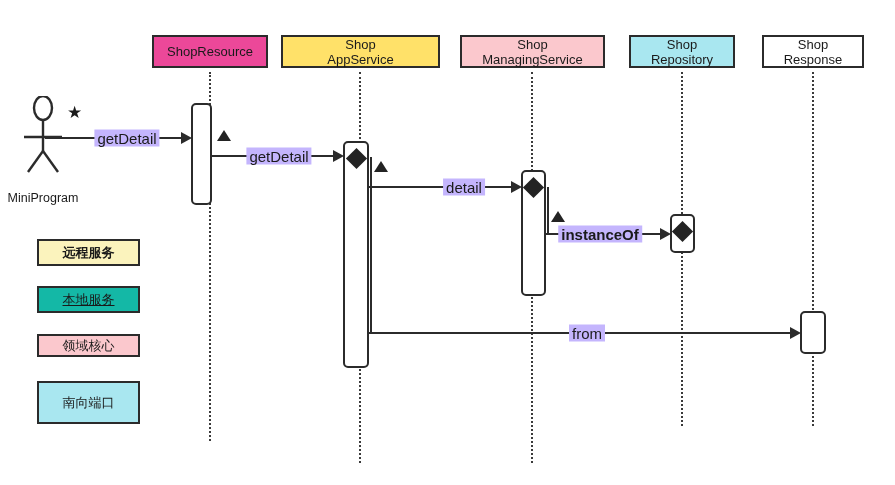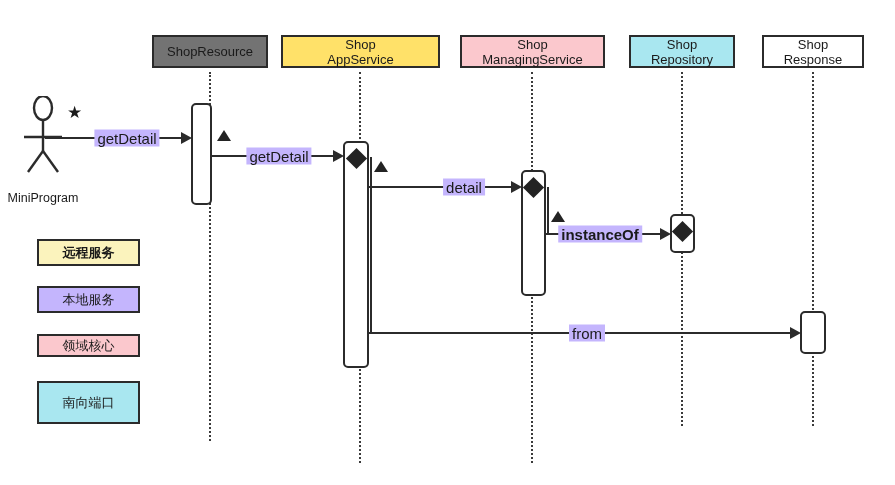--- a/index.html
+++ b/index.html
@@ -135,21 +135,21 @@
       <line x1="27" y1="24" x2="27" y2="55" stroke="#2b2b2b" stroke-width="2.4"></line>
       <line x1="8" y1="41" x2="46" y2="41" stroke="#2b2b2b" stroke-width="2.4"></line>
       <line x1="27" y1="55" x2="12" y2="76" stroke="#2b2b2b" stroke-width="2.4"></line>
       <line x1="27" y1="55" x2="42" y2="76" stroke="#2b2b2b" stroke-width="2.4"></line>
     </svg>
     <div class="star" style="left:67px;top:104px;">★</div>
     <div class="actor-label" style="left:43px;top:175px;">MiniProgram</div>
   </div>
 
   <div id="lifelines-layer">
-      <div class="lifeline-head" style="left: 152px; top: 35px; width: 116px; height: 33px; background: #737373;">ShopResource</div>
+      <div class="lifeline-head" style="left: 152px; top: 35px; width: 116px; height: 33px; background: #ec4899;">ShopResource</div>
       <div class="lifeline-line" style="left: 209px; top: 72px; height: 369px;"></div>
       <div class="lifeline-head" style="left: 281px; top: 35px; width: 159px; height: 33px; background: rgb(255, 225, 105);">Shop
 AppService</div>
       <div class="lifeline-line" style="left: 359px; top: 72px; height: 391px;"></div>
       <div class="lifeline-head" style="left: 460px; top: 35px; width: 145px; height: 33px; background: rgb(251, 200, 205);">Shop
 ManagingService</div>
       <div class="lifeline-line" style="left: 531px; top: 72px; height: 391px;"></div>
       <div class="lifeline-head" style="left: 629px; top: 35px; width: 106px; height: 33px; background: rgb(169, 231, 240);">Shop
 Repository</div>
       <div class="lifeline-line" style="left: 681px; top: 72px; height: 354px;"></div>
@@ -191,18 +191,18 @@
     </div>
 
   <div id="markers-layer">
       <div class="up-triangle" style="left: 217px; top: 130px;"></div>
       <div class="up-triangle" style="left: 374px; top: 161px;"></div>
       <div class="up-triangle" style="left: 551px; top: 211px;"></div>
     </div>
 
   <div id="legend-layer">
       <div class="legend-item" style="left: 37px; top: 239px; width: 103px; height: 27px; background: rgb(251, 243, 189); font-weight: bold;">远程服务</div>
-      <div class="legend-item" style="left: 37px; top: 286px; width: 103px; height: 27px; background: #c4b5fd;">本地服务</div>
+      <div class="legend-item" style="left: 37px; top: 286px; width: 103px; height: 27px; background: #14b8a6; text-decoration: underline;">本地服务</div>
       <div class="legend-item" style="left: 37px; top: 334px; width: 103px; height: 23px; background: rgb(251, 200, 205);">领域核心</div>
       <div class="legend-item" style="left: 37px; top: 381px; width: 103px; height: 43px; background: rgb(169, 231, 240);">南向端口</div>
     </div>
 
 </div>
 
 </body></html>

